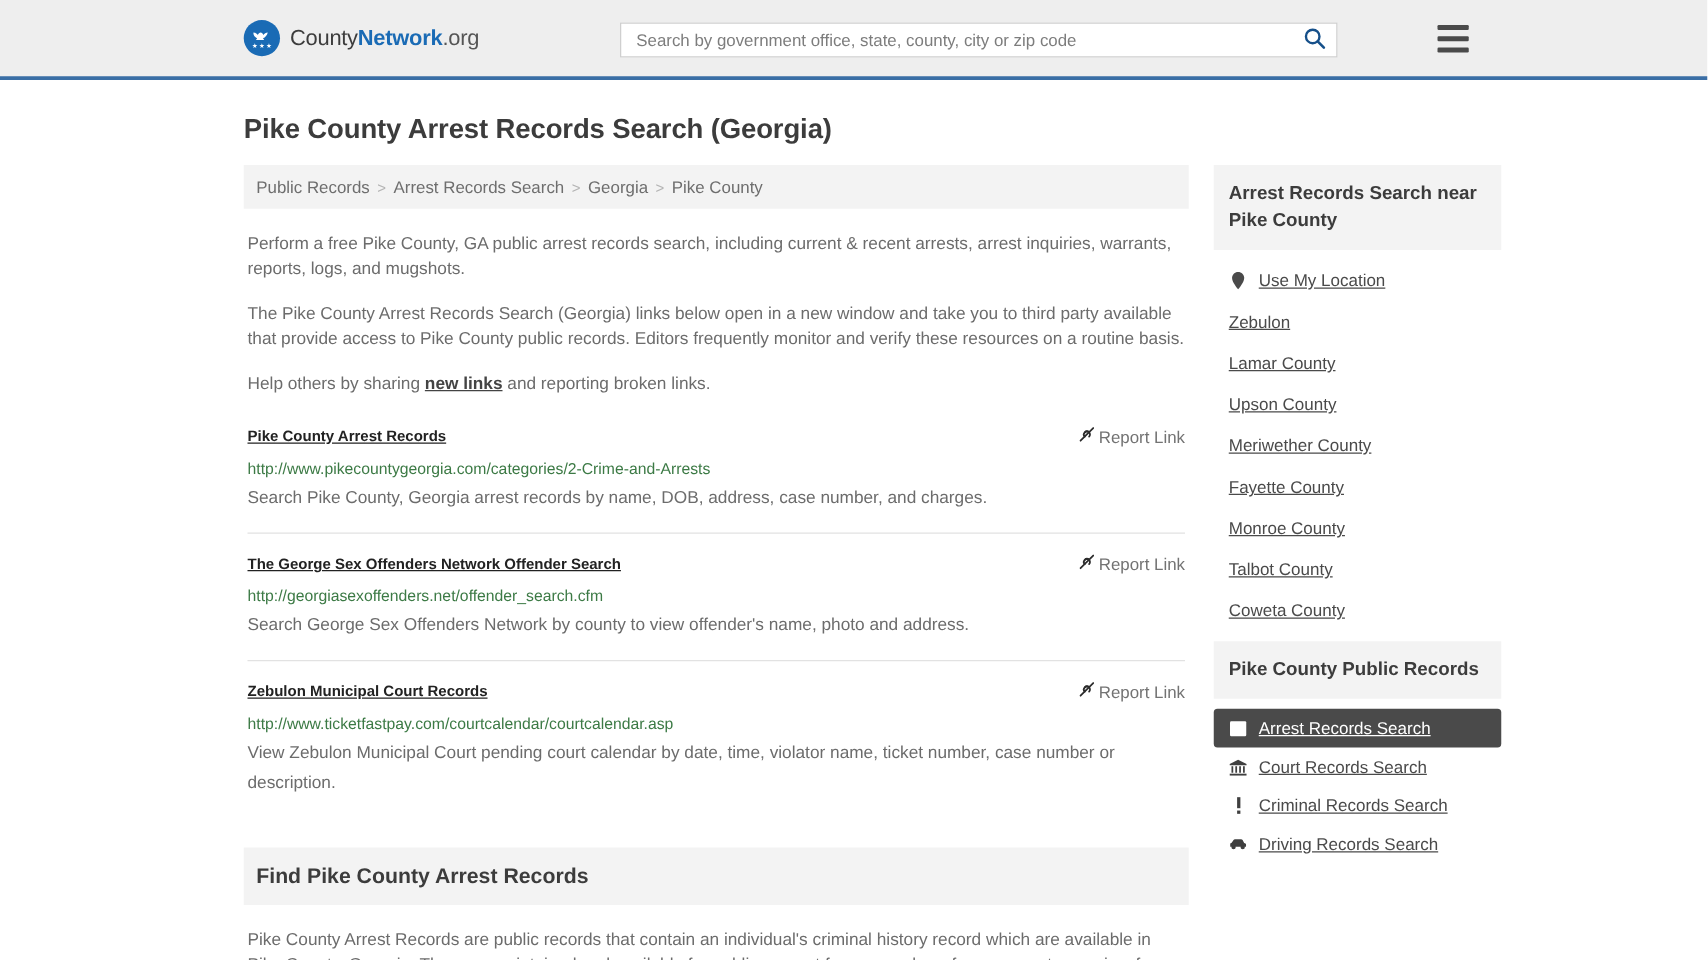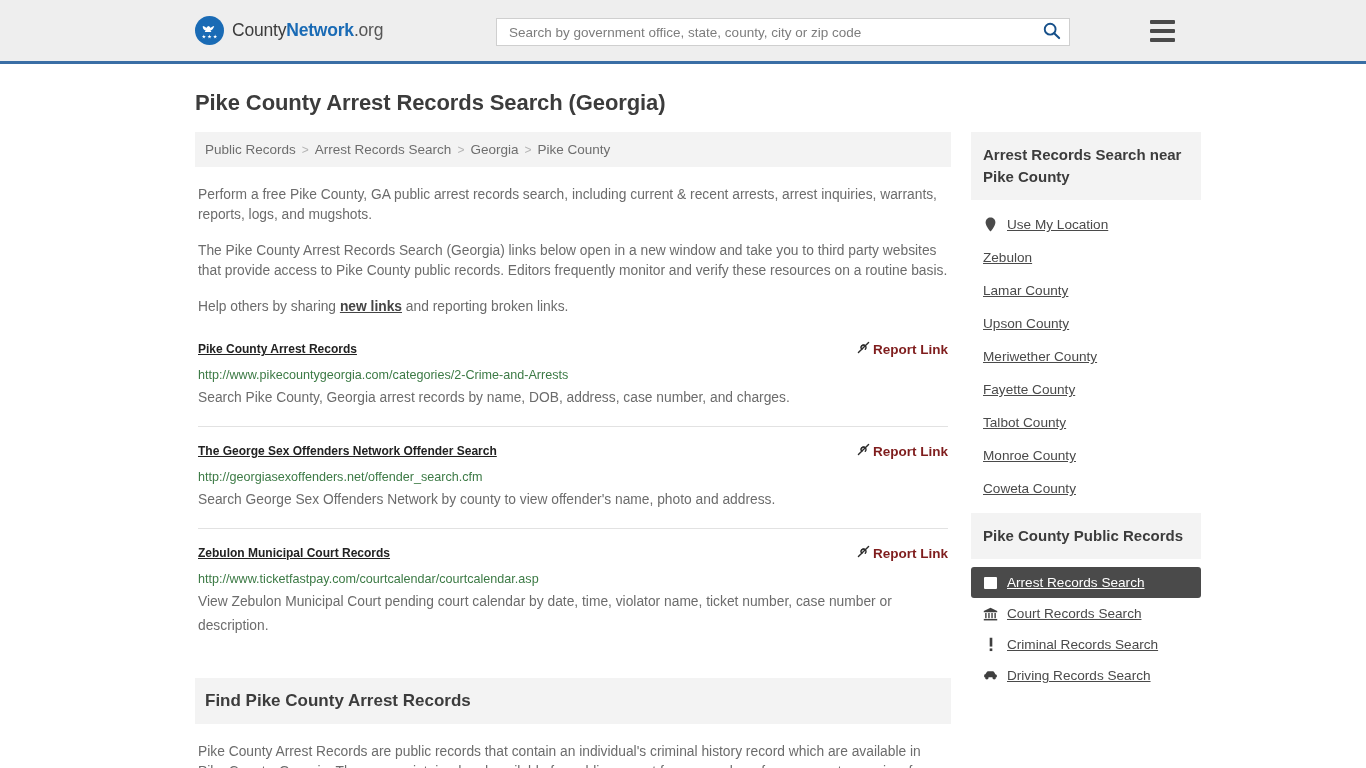--- a/index.html
+++ b/index.html
@@ -163,27 +163,26 @@
     font-size: 12px;
     font-weight: bold;
     color: #222222;
     text-decoration: underline;
     line-height: 20px;
   }
   .report-link {
     display: flex;
     align-items: center;
     gap: 2px;
-    color: #7f1d1d;
+    color: #737373;
     font-size: 13.5px;
     text-decoration: none;
     white-space: nowrap;
     padding-top: 1px;
     cursor: pointer;
-    font-weight: bold;
   }
   .result-url {
     display: block;
     font-size: 12.6px;
     color: #3c7a45;
     margin-top: 8px;
     text-decoration: none;
     line-height: 16px;
   }
   .result-desc {
@@ -307,21 +306,21 @@
         <span class="sep">&gt;</span>
         <a href="#">Arrest Records Search</a>
         <span class="sep">&gt;</span>
         <a href="#">Georgia</a>
         <span class="sep">&gt;</span>
         <a href="#">Pike County</a>
       </nav>
 
       <div class="intro">
         <p>Perform a free Pike County, GA public arrest records search, including current &amp; recent arrests, arrest inquiries, warrants, reports, logs, and mugshots.</p>
-        <p>The Pike County Arrest Records Search (Georgia) links below open in a new window and take you to third party websites that provide access to Pike County public records. Editors frequently monitor and verify these resources on a routine basis.</p>
+        <p>The Pike County Arrest Records Search (Georgia) links below open in a new window and take you to third party available that provide access to Pike County public records. Editors frequently monitor and verify these resources on a routine basis.</p>
         <p><span>Help others by sharing </span><a class="inline-link" href="#">new links</a><span> and reporting broken links.</span></p>
       </div>
 
       <div class="results">
 
         <div class="result">
           <div class="result-head">
             <a class="result-title" href="#">Pike County Arrest Records</a>
             <a class="report-link" href="#">
               <span>
@@ -407,24 +406,24 @@
           <a class="side-item" href="#">
             <span class="label">Upson County</span>
           </a>
           <a class="side-item" href="#">
             <span class="label">Meriwether County</span>
           </a>
           <a class="side-item" href="#">
             <span class="label">Fayette County</span>
           </a>
           <a class="side-item" href="#">
+            <span class="label">Monroe County</span>
+          </a>
+          <a class="side-item" href="#">
             <span class="label">Talbot County</span>
-          </a>
-          <a class="side-item" href="#">
-            <span class="label">Monroe County</span>
           </a>
           <a class="side-item" href="#">
             <span class="label">Coweta County</span>
           </a>
         </div>
       </div>
 
       <div class="side-card">
         <div class="side-header">Pike County Public Records</div>
         <div class="side-list">

